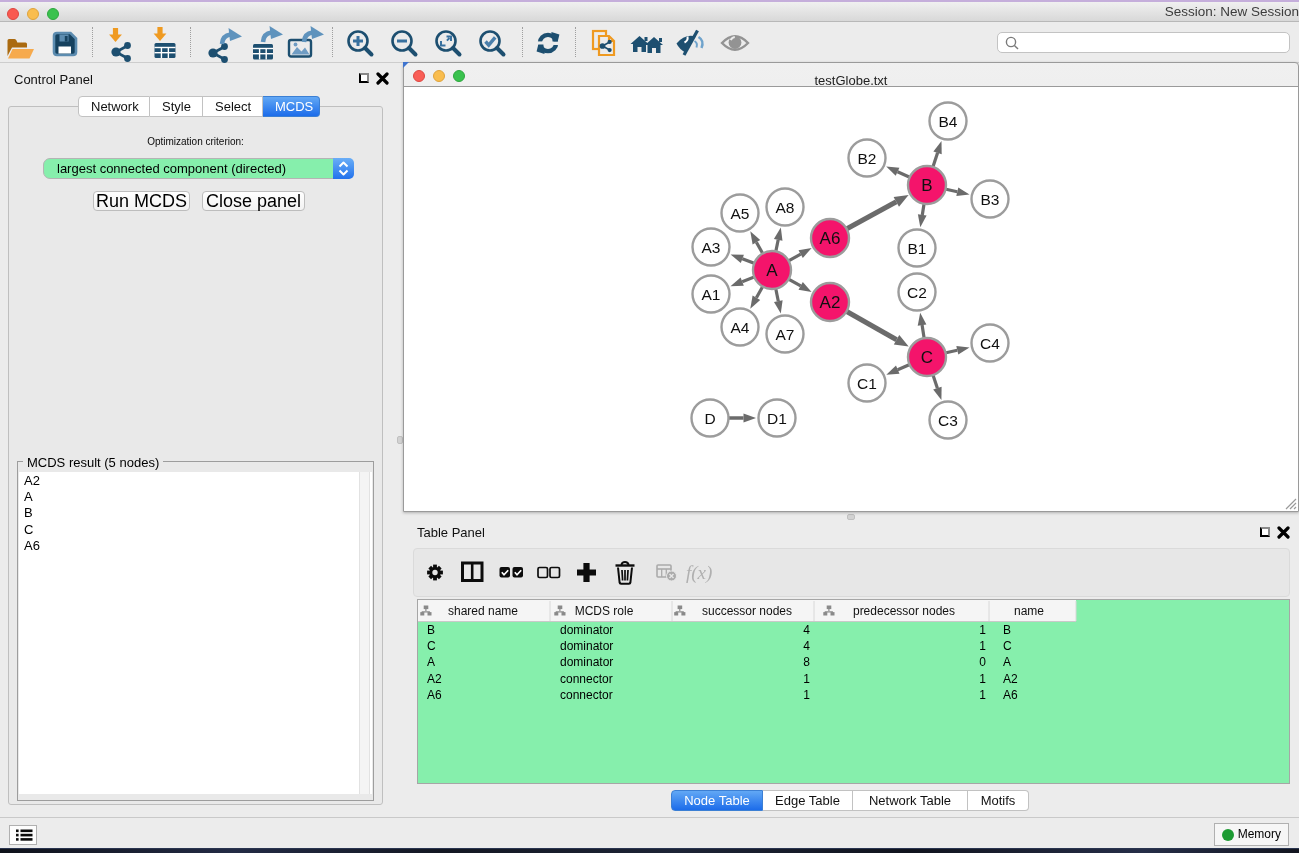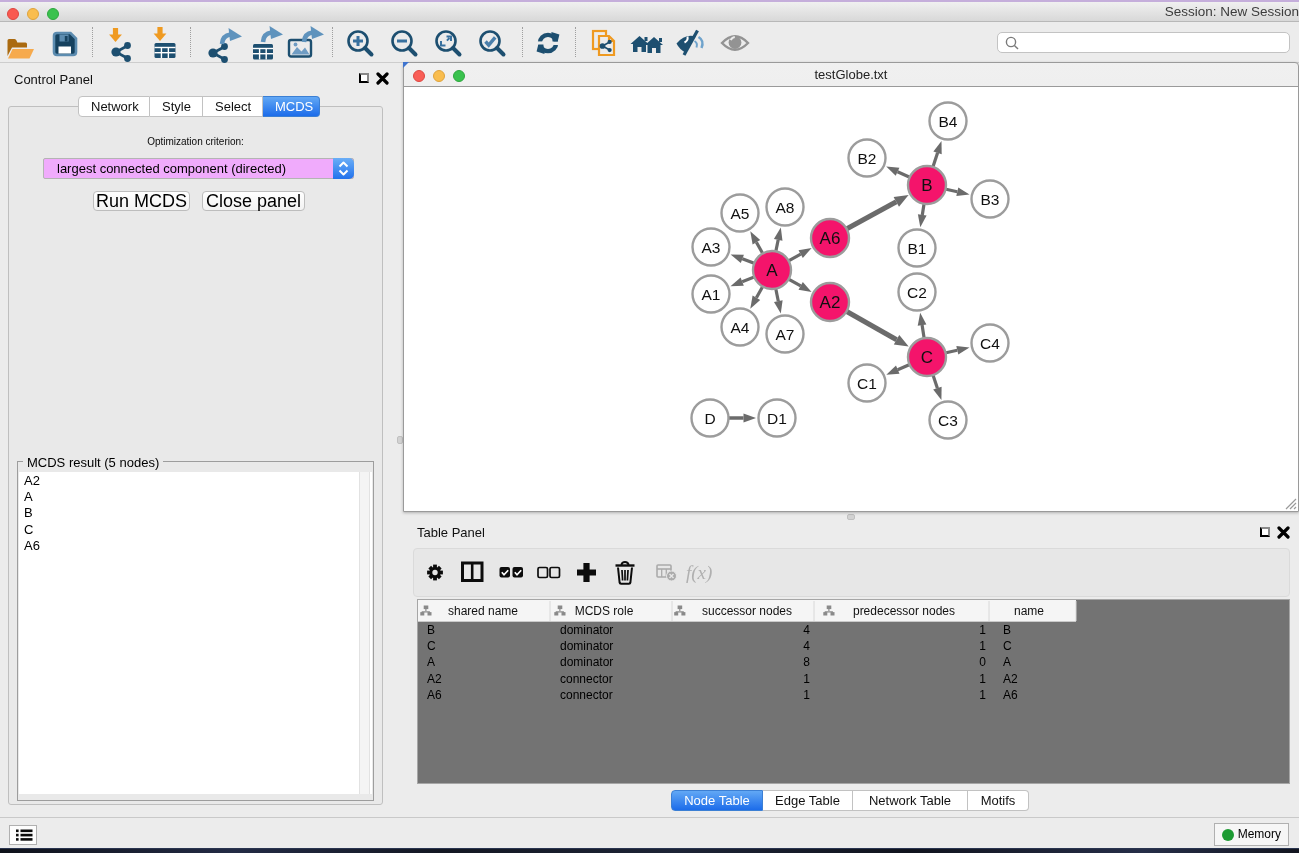--- a/index.html
+++ b/index.html
@@ -24,40 +24,40 @@
 
 #cpHeader { left:14px; top:72px; }
 #cpBox { left:8px; top:106px; width:375px; height:699px; border:1px solid #bfbfbf; border-radius:3px; background:#e9e9e9; }
 .tabrow { position:absolute; display:flex; }
 .tab { height:21px; line-height:20px; font-size:13px; color:#111; background:#fff;
   border:1px solid #c2c2c2; border-left:none; padding:0 12px; text-align:center; }
 .tab.first { border-left:1px solid #c2c2c2; border-radius:4px 0 0 4px; }
 .tab.last { border-radius:0 4px 4px 0; }
 .tab.sel { background:linear-gradient(#62a8f5,#1c6cea); color:#fff; border-color:#3b7fd4; }
 #optLabel { left:0; top:136px; width:391px; text-align:center; font-size:10px; color:#0a0a0a; }
-#dropdown { left:43px; top:158px; width:311px; height:21px; background:#f0abfc;
-  border:1px solid #b4b4b4; border-radius:2px; font-size:13px; color:#000; line-height:19px; padding-left:13px; }
+#dropdown { left:43px; top:158px; width:311px; height:21px; background:#86efac;
+  border:1px solid #b4b4b4; border-radius:7px; font-size:13px; color:#000; line-height:19px; padding-left:13px; }
 #ddBtn { position:absolute; right:-1px; top:-1px; width:21px; height:21px; border-radius:0 5px 5px 0;
   background:linear-gradient(#6aaef7,#2272ec); }
 .btn { position:absolute; height:20px; background:linear-gradient(#ffffff,#f2f2f2); border:1px solid #bdbdbd; border-radius:4px;
   font-size:18px; color:#000; text-align:center; line-height:18px; }
 
 #fieldset { left:17px; top:461px; width:357px; height:340px; border:1px solid #9d9d9d; }
 #fieldLabel { left:23px; top:455px; background:#e9e9e9; padding:0 4px; font-size:13px; }
 #mcdsList { left:19px; top:472px; width:353px; height:322px; background:#fff; font-size:13px; line-height:16.2px; padding:1px 0 0 5px; color:#000; }
 #mcdsScroll { position:absolute; right:2px; top:0px; width:11px; height:322px; background:#f4f4f4; border-left:1px solid #e2e2e2; border-right:1px solid #e2e2e2;}
 
 #netwin { left:403px; top:62px; width:896px; height:450px; background:linear-gradient(#f0f0f0,#dcdcdc);
   border:1px solid #9a9a9a; border-radius:4px 4px 0 0; box-shadow:0 1px 3px rgba(0,0,0,.25); }
-#netTitle { width:100%; text-align:center; font-size:13px; color:#222; margin-top:4px; }
+#netTitle { width:100%; text-align:center; font-size:13px; color:#222; margin-top:10px; }
 #canvas { position:absolute; left:0px; top:23px; width:894px; height:425px; background:#fff; border-top:1px solid #9a9a9a; }
 
 #tpHeader { left:417px; top:525px; }
 #tpToolbar { left:413px; top:548px; width:877px; height:49px; background:#e7e7e7; border:1px solid #dadada; border-radius:4px; }
-#tbl { left:417px; top:599px; width:873px; height:185px; background:#737373; border:1px solid #a6a6a6; }
+#tbl { left:417px; top:599px; width:873px; height:185px; background:#86efac; border:1px solid #a6a6a6; }
 
 #statusbar { left:0; top:817px; width:1299px; height:31px; background:#ececec; border-top:1px solid #c9c9c9; }
 #listBtn { position:absolute; left:9px; top:7px; width:28px; height:20px; background:#fdfdfd; border:1px solid #b0b0b0; }
 #memBtn { position:absolute; right:10px; top:5px; width:75px; height:23px; background:#f6f6f6; border:1px solid #b0b0b0;
   font-size:12px; color:#000; line-height:21px; text-align:right; padding-right:7px;}
 #deskBot { left:0; top:848px; width:1299px; height:5px; background:linear-gradient(90deg,#0e1119 0%,#232b45 18%,#131722 34%,#1d2436 52%,#10131d 70%,#262e48 88%,#12151f 100%); border-top:1px solid #2a3550; }
 </style>
 </head>
 <body>
 <div class="abs" id="deskTop"></div>

